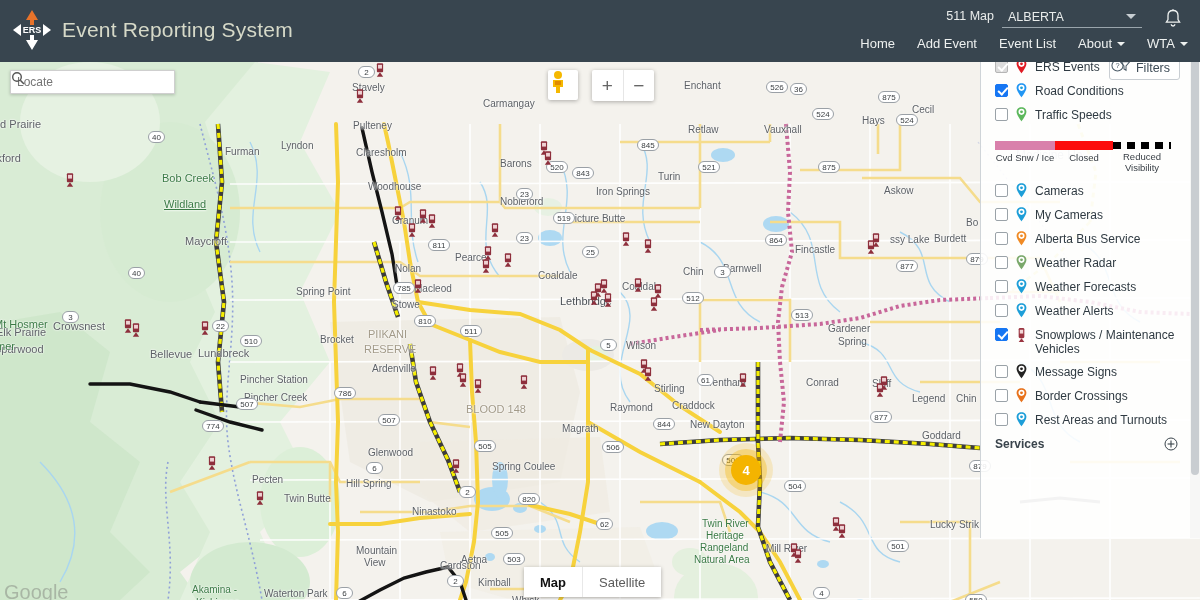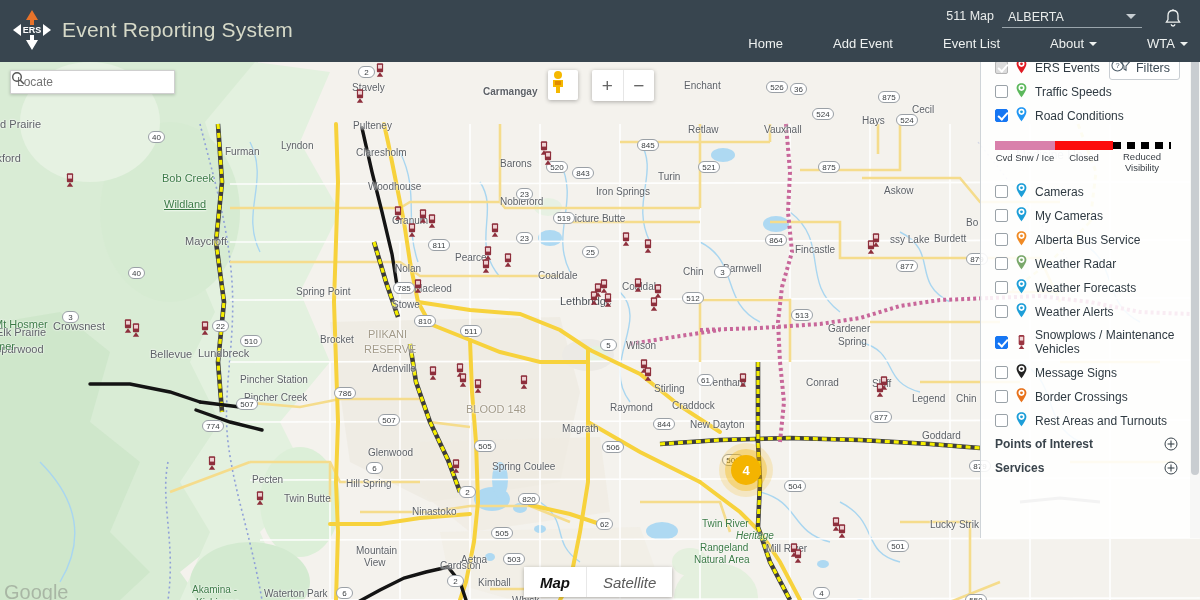--- a/index.html
+++ b/index.html
@@ -48,21 +48,21 @@
   .bell {
     position: absolute; right: 16px; top: 7px;
     width: 22px; height: 24px;
   }
   .nav {
     position: absolute; right: 12px; top: 36px;
     display: flex; gap: 22px; align-items: center;
   }
   .nav a {
     color: #eef1f0; font-size: 13px; text-decoration: none; white-space: nowrap;
-    display: inline-flex; align-items: center; gap: 5px; margin-left: 28px;
+    display: inline-flex; align-items: center; gap: 5px;
   }
   .nav .caret {
     width: 0; height: 0;
     border-left: 4px solid transparent;
     border-right: 4px solid transparent;
     border-top: 4px solid #eef1f0;
     display: inline-block;
   }
 
   
@@ -112,21 +112,21 @@
   .zoomctl div:first-child { border-right: 1px solid #e6e6e6; }
 
   .maptype {
     position: absolute; left: 524px; top: 505px;
     height: 30px; background: #fff;
     box-shadow: 0 1px 4px rgba(0,0,0,.3);
     display: flex; z-index: 30;
   }
   .maptype div {
     padding: 8px 16px; display: flex; align-items: center;
-    font-size: 15px; color: #5b5b5b; cursor: pointer; font-style: italic;
+    font-size: 13px; color: #5b5b5b; cursor: pointer;
   }
   .maptype div.active { color: #111; font-weight: bold; border-right: 1px solid #e8e8e8; }
 
   .gwatermark {
     position: absolute; left: 4px; bottom: -4px;
     font-size: 20px; color: #8a8f86; opacity: .55;
     font-family: "Liberation Sans", sans-serif;
     z-index: 25;
   }
 
@@ -153,21 +153,21 @@
 
   .filters-btn {
     position: absolute; right: 20px; top: 10px;
     background: #fff; border: 1px solid #c9ced3; border-radius: 3px;
     padding: 4px 9px; font-size: 12.5px; color: #3d4b56;
     display: flex; align-items: center; gap: 5px;
   }
 
   .lg-row {
     position: relative;
-    display: flex; align-items: center; gap: 5px;
+    display: flex; align-items: flex-start; gap: 5px;
     padding: 4px 10px 4px 14px;
     min-height: 22px;
   }
   .cb {
     width: 13px; height: 13px; min-width: 13px;
     border: 1px solid #9aa2a8; background: #fff; border-radius: 2px;
     margin-top: 1px;
   }
   .cb.checked { background: #1676f3; border-color: #1676f3; position: relative; }
   .cb.checked:after {
@@ -478,21 +478,21 @@
         <div style="position: absolute; left: 281px; top: 78px; font-size: 10px; color: rgb(93, 97, 102); white-space: nowrap; text-shadow: rgb(255, 255, 255) 0px 0px 2px, rgb(255, 255, 255) 0px 0px 2px;">Lyndon</div>
         <div style="position: absolute; left: 225px; top: 84px; font-size: 10px; color: rgb(93, 97, 102); white-space: nowrap; text-shadow: rgb(255, 255, 255) 0px 0px 2px, rgb(255, 255, 255) 0px 0px 2px;">Furman</div>
         <div style="position: absolute; left: 368px; top: 119px; font-size: 10px; color: rgb(93, 97, 102); white-space: nowrap; text-shadow: rgb(255, 255, 255) 0px 0px 2px, rgb(255, 255, 255) 0px 0px 2px;">Woodhouse</div>
         <div style="position: absolute; left: 356px; top: 85px; font-size: 10px; color: rgb(93, 97, 102); white-space: nowrap; text-shadow: rgb(255, 255, 255) 0px 0px 2px, rgb(255, 255, 255) 0px 0px 2px;">Claresholm</div>
         <div style="position: absolute; left: 353px; top: 58px; font-size: 10px; color: rgb(93, 97, 102); white-space: nowrap; text-shadow: rgb(255, 255, 255) 0px 0px 2px, rgb(255, 255, 255) 0px 0px 2px;">Pulteney</div>
         <div style="position: absolute; left: 352px; top: 20px; font-size: 10px; color: rgb(93, 97, 102); white-space: nowrap; text-shadow: rgb(255, 255, 255) 0px 0px 2px, rgb(255, 255, 255) 0px 0px 2px;">Stavely</div>
         <div style="position: absolute; left: 392px; top: 153px; font-size: 10px; color: rgb(93, 97, 102); white-space: nowrap; text-shadow: rgb(255, 255, 255) 0px 0px 2px, rgb(255, 255, 255) 0px 0px 2px;">Granum</div>
         <div style="position: absolute; left: 500px; top: 134px; font-size: 10px; color: rgb(93, 97, 102); white-space: nowrap; text-shadow: rgb(255, 255, 255) 0px 0px 2px, rgb(255, 255, 255) 0px 0px 2px;">Nobleford</div>
         <div style="position: absolute; left: 568px; top: 151px; font-size: 10px; color: rgb(93, 97, 102); white-space: nowrap; text-shadow: rgb(255, 255, 255) 0px 0px 2px, rgb(255, 255, 255) 0px 0px 2px;">Picture Butte</div>
         <div style="position: absolute; left: 500px; top: 96px; font-size: 10px; color: rgb(93, 97, 102); white-space: nowrap; text-shadow: rgb(255, 255, 255) 0px 0px 2px, rgb(255, 255, 255) 0px 0px 2px;">Barons</div>
-        <div style="position: absolute; left: 483px; top: 24px; font-size: 10px; color: rgb(93, 97, 102); white-space: nowrap; text-shadow: rgb(255, 255, 255) 0px 0px 2px, rgb(255, 255, 255) 0px 0px 2px; font-weight: bold;">Carmangay</div>
+        <div style="position: absolute; left: 483px; top: 36px; font-size: 10px; color: rgb(93, 97, 102); white-space: nowrap; text-shadow: rgb(255, 255, 255) 0px 0px 2px, rgb(255, 255, 255) 0px 0px 2px;">Carmangay</div>
         <div style="position: absolute; left: 596px; top: 124px; font-size: 10px; color: rgb(93, 97, 102); white-space: nowrap; text-shadow: rgb(255, 255, 255) 0px 0px 2px, rgb(255, 255, 255) 0px 0px 2px;">Iron Springs</div>
         <div style="position: absolute; left: 658px; top: 109px; font-size: 10px; color: rgb(93, 97, 102); white-space: nowrap; text-shadow: rgb(255, 255, 255) 0px 0px 2px, rgb(255, 255, 255) 0px 0px 2px;">Turin</div>
         <div style="position: absolute; left: 688px; top: 62px; font-size: 10px; color: rgb(93, 97, 102); white-space: nowrap; text-shadow: rgb(255, 255, 255) 0px 0px 2px, rgb(255, 255, 255) 0px 0px 2px;">Retlaw</div>
         <div style="position: absolute; left: 764px; top: 62px; font-size: 10px; color: rgb(93, 97, 102); white-space: nowrap; text-shadow: rgb(255, 255, 255) 0px 0px 2px, rgb(255, 255, 255) 0px 0px 2px;">Vauxhall</div>
         <div style="position: absolute; left: 684px; top: 18px; font-size: 10px; color: rgb(93, 97, 102); white-space: nowrap; text-shadow: rgb(255, 255, 255) 0px 0px 2px, rgb(255, 255, 255) 0px 0px 2px;">Enchant</div>
         <div style="position: absolute; left: 862px; top: 53px; font-size: 10px; color: rgb(93, 97, 102); white-space: nowrap; text-shadow: rgb(255, 255, 255) 0px 0px 2px, rgb(255, 255, 255) 0px 0px 2px;">Hays</div>
         <div style="position: absolute; left: 912px; top: 42px; font-size: 10px; color: rgb(93, 97, 102); white-space: nowrap; text-shadow: rgb(255, 255, 255) 0px 0px 2px, rgb(255, 255, 255) 0px 0px 2px;">Cecil</div>
         <div style="position: absolute; left: 884px; top: 123px; font-size: 10px; color: rgb(93, 97, 102); white-space: nowrap; text-shadow: rgb(255, 255, 255) 0px 0px 2px, rgb(255, 255, 255) 0px 0px 2px;">Askow</div>
         <div style="position: absolute; left: 966px; top: 155px; font-size: 10px; color: rgb(93, 97, 102); white-space: nowrap; text-shadow: rgb(255, 255, 255) 0px 0px 2px, rgb(255, 255, 255) 0px 0px 2px;">Bo</div>
         <div style="position: absolute; left: 934px; top: 171px; font-size: 10px; color: rgb(93, 97, 102); white-space: nowrap; text-shadow: rgb(255, 255, 255) 0px 0px 2px, rgb(255, 255, 255) 0px 0px 2px;">Burdett</div>
@@ -529,21 +529,21 @@
         <div style="position: absolute; left: 440px; top: 459px; font-size: 10px; color: rgb(93, 97, 102); white-space: nowrap; text-shadow: rgb(255, 255, 255) 0px 0px 2px, rgb(255, 255, 255) 0px 0px 2px; margin-top: 39px;">Cardston</div>
         <div style="position: absolute; left: 461px; top: 492px; font-size: 10px; color: rgb(93, 97, 102); white-space: nowrap; text-shadow: rgb(255, 255, 255) 0px 0px 2px, rgb(255, 255, 255) 0px 0px 2px;">Aetna</div>
         <div style="position: absolute; left: 478px; top: 515px; font-size: 10px; color: rgb(93, 97, 102); white-space: nowrap; text-shadow: rgb(255, 255, 255) 0px 0px 2px, rgb(255, 255, 255) 0px 0px 2px;">Kimball</div>
         <div style="position: absolute; left: 356px; top: 483px; font-size: 10px; color: rgb(93, 97, 102); white-space: nowrap; text-shadow: rgb(255, 255, 255) 0px 0px 2px, rgb(255, 255, 255) 0px 0px 2px;">Mountain</div>
         <div style="position: absolute; left: 364px; top: 495px; font-size: 10px; color: rgb(93, 97, 102); white-space: nowrap; text-shadow: rgb(255, 255, 255) 0px 0px 2px, rgb(255, 255, 255) 0px 0px 2px;">View</div>
         <div style="position: absolute; left: 264px; top: 526px; font-size: 10px; color: rgb(93, 97, 102); white-space: nowrap; text-shadow: rgb(255, 255, 255) 0px 0px 2px, rgb(255, 255, 255) 0px 0px 2px;">Waterton Park</div>
         <div style="position: absolute; left: 192px; top: 522px; font-size: 10px; color: rgb(58, 122, 69); white-space: nowrap; text-shadow: rgb(255, 255, 255) 0px 0px 2px, rgb(255, 255, 255) 0px 0px 2px;">Akamina -</div>
         <div style="position: absolute; left: 196px; top: 535px; font-size: 10px; color: rgb(58, 122, 69); white-space: nowrap; text-shadow: rgb(255, 255, 255) 0px 0px 2px, rgb(255, 255, 255) 0px 0px 2px;">Kishinena</div>
         <div style="position: absolute; left: 512px; top: 533px; font-size: 10px; color: rgb(93, 97, 102); white-space: nowrap; text-shadow: rgb(255, 255, 255) 0px 0px 2px, rgb(255, 255, 255) 0px 0px 2px;">Whisk</div>
         <div style="position: absolute; left: 702px; top: 456px; font-size: 10px; color: rgb(58, 122, 69); white-space: nowrap; text-shadow: rgb(255, 255, 255) 0px 0px 2px, rgb(255, 255, 255) 0px 0px 2px;">Twin River</div>
-        <div style="position: absolute; left: 736px; top: 468px; font-size: 10px; color: rgb(58, 122, 69); white-space: nowrap; text-shadow: rgb(255, 255, 255) 0px 0px 2px, rgb(255, 255, 255) 0px 0px 2px; font-style: italic;">Heritage</div>
+        <div style="position: absolute; left: 706px; top: 468px; font-size: 10px; color: rgb(58, 122, 69); white-space: nowrap; text-shadow: rgb(255, 255, 255) 0px 0px 2px, rgb(255, 255, 255) 0px 0px 2px;">Heritage</div>
         <div style="position: absolute; left: 700px; top: 480px; font-size: 10px; color: rgb(58, 122, 69); white-space: nowrap; text-shadow: rgb(255, 255, 255) 0px 0px 2px, rgb(255, 255, 255) 0px 0px 2px;">Rangeland</div>
         <div style="position: absolute; left: 694px; top: 492px; font-size: 10px; color: rgb(58, 122, 69); white-space: nowrap; text-shadow: rgb(255, 255, 255) 0px 0px 2px, rgb(255, 255, 255) 0px 0px 2px;">Natural Area</div>
         <div style="position: absolute; left: 368px; top: 266px; font-size: 11px; color: rgb(162, 154, 136); white-space: nowrap; text-shadow: rgb(255, 255, 255) 0px 0px 2px, rgb(255, 255, 255) 0px 0px 2px;">PIIKANI</div>
         <div style="position: absolute; left: 364px; top: 281px; font-size: 11px; color: rgb(162, 154, 136); white-space: nowrap; text-shadow: rgb(255, 255, 255) 0px 0px 2px, rgb(255, 255, 255) 0px 0px 2px;">RESERVE</div>
         <div style="position: absolute; left: 466px; top: 341px; font-size: 11px; color: rgb(162, 154, 136); white-space: nowrap; text-shadow: rgb(255, 255, 255) 0px 0px 2px, rgb(255, 255, 255) 0px 0px 2px;">BLOOD 148</div>
         <div style="position: absolute; left: 1016px; top: 86px; font-size: 12px; color: rgb(185, 190, 196); white-space: nowrap; text-shadow: rgb(255, 255, 255) 0px 0px 2px, rgb(255, 255, 255) 0px 0px 2px;">Medicine Ha</div>
       </div>
     <div id="map-shields">
         <div style="position: absolute; left: 358px; top: 4px; width: 17px; height: 12px; background: rgb(255, 255, 255); border: 1px solid rgb(154, 160, 166); border-radius: 6px; font-size: 8px; color: rgb(60, 64, 67); display: flex; align-items: center; justify-content: center; font-family: &quot;Liberation Sans&quot;, sans-serif;">2</div>
         <div style="position: absolute; left: 148px; top: 69px; width: 17px; height: 12px; background: rgb(255, 255, 255); border: 1px solid rgb(154, 160, 166); border-radius: 6px; font-size: 8px; color: rgb(60, 64, 67); display: flex; align-items: center; justify-content: center; font-family: &quot;Liberation Sans&quot;, sans-serif;">40</div>
@@ -982,36 +982,36 @@
               <circle cx="9" cy="6.2" r="3.2" fill="#ffffff"></circle>
               <circle cx="9" cy="6.2" r="1.5" fill="#e01b24"></circle>
             </svg></span>
           <span class="lg-label">ERS Events</span>
           <span class="help-ico"><svg width="13" height="13" viewBox="0 0 14 14">
               <circle cx="7" cy="7" r="6" fill="none" stroke="#4a5a66" stroke-width="1.1"></circle>
               <text x="7" y="10.2" font-size="8" text-anchor="middle" fill="#4a5a66" font-family="Liberation Sans, sans-serif">?</text>
             </svg></span>
         </div>
         <div class="lg-row">
+          <div class="cb checked"></div>
+          <span class="lg-ico"><svg width="17" height="17" viewBox="0 0 18 18">
+              <path d="M9 1.2c-3 0-5.2 2.2-5.2 5 0 3.6 5.2 10.2 5.2 10.2S14.2 9.8 14.2 6.2c0-2.8-2.2-5-5.2-5z" fill="#2196f3"></path>
+              <circle cx="9" cy="6.2" r="3.2" fill="#ffffff"></circle>
+              <circle cx="9" cy="6.2" r="1.5" fill="#1d9ed8"></circle>
+            </svg></span>
+          <span class="lg-label">Road Conditions</span>
+        </div>
+        <div class="lg-row">
           <div class="cb"></div>
           <span class="lg-ico"><svg width="17" height="17" viewBox="0 0 18 18">
               <path d="M9 1.2c-3 0-5.2 2.2-5.2 5 0 3.6 5.2 10.2 5.2 10.2S14.2 9.8 14.2 6.2c0-2.8-2.2-5-5.2-5z" fill="#5cb85c"></path>
               <circle cx="9" cy="6.2" r="3.2" fill="#ffffff"></circle>
               <circle cx="9" cy="6.2" r="1.5" fill="#5cb85c"></circle>
             </svg></span>
           <span class="lg-label">Traffic Speeds</span>
-        </div>
-        <div class="lg-row">
-          <div class="cb checked"></div>
-          <span class="lg-ico"><svg width="17" height="17" viewBox="0 0 18 18">
-              <path d="M9 1.2c-3 0-5.2 2.2-5.2 5 0 3.6 5.2 10.2 5.2 10.2S14.2 9.8 14.2 6.2c0-2.8-2.2-5-5.2-5z" fill="#2196f3"></path>
-              <circle cx="9" cy="6.2" r="3.2" fill="#ffffff"></circle>
-              <circle cx="9" cy="6.2" r="1.5" fill="#1d9ed8"></circle>
-            </svg></span>
-          <span class="lg-label">Road Conditions</span>
         </div>
       </div>
 
     <div class="cond-grid">
       <div class="cond-rowbars" id="cond-row2" style="margin-top:10px">
           <div class="cond-cell" style="width: 60px;">
             <div class="cond-bar" style="background: rgb(217, 128, 171);"></div>
             <div class="cond-txt">Cvd Snw / Ice</div>
           </div>
           <div class="cond-cell" style="width: 58px;">
@@ -1113,28 +1113,20 @@
               <path d="M9 1.2c-3 0-5.2 2.2-5.2 5 0 3.6 5.2 10.2 5.2 10.2S14.2 9.8 14.2 6.2c0-2.8-2.2-5-5.2-5z" fill="#1d9ed8"></path>
               <circle cx="9" cy="6.2" r="3.2" fill="#ffffff"></circle>
               <circle cx="9" cy="6.2" r="1.5" fill="#1d9ed8"></circle>
             </svg></span>
           <span class="lg-label">Rest Areas and Turnouts</span>
         </div>
       </div>
 
     <div id="legend-sections">
         <div class="lg-foot">
-          <span>Points of Interest</span>
-          <span class="plus-ico"><svg width="14" height="14" viewBox="0 0 14 14">
-              <circle cx="7" cy="7" r="6" fill="none" stroke="#3a444c" stroke-width="1"></circle>
-              <line x1="7" y1="3.6" x2="7" y2="10.4" stroke="#3a444c" stroke-width="1.1"></line>
-              <line x1="3.6" y1="7" x2="10.4" y2="7" stroke="#3a444c" stroke-width="1.1"></line>
-            </svg></span>
-        </div>
-        <div class="lg-foot">
           <span>Services</span>
           <span class="plus-ico"><svg width="14" height="14" viewBox="0 0 14 14">
               <circle cx="7" cy="7" r="6" fill="none" stroke="#3a444c" stroke-width="1"></circle>
               <line x1="7" y1="3.6" x2="7" y2="10.4" stroke="#3a444c" stroke-width="1.1"></line>
               <line x1="3.6" y1="7" x2="10.4" y2="7" stroke="#3a444c" stroke-width="1.1"></line>
             </svg></span>
         </div>
       </div>
 
     <div class="legend-scroll">

